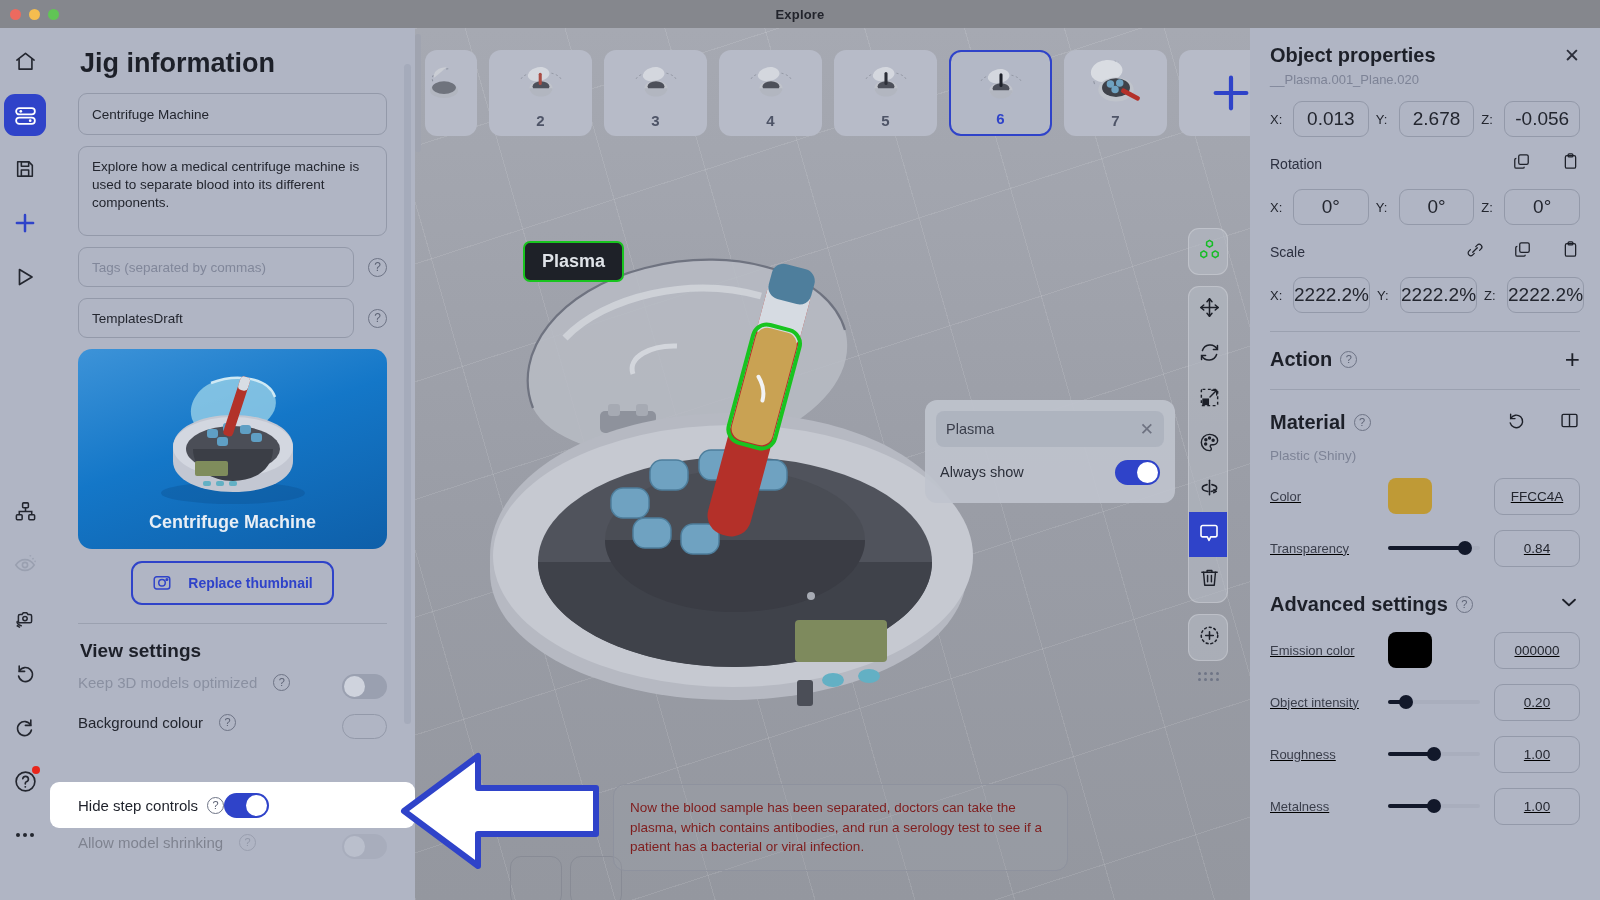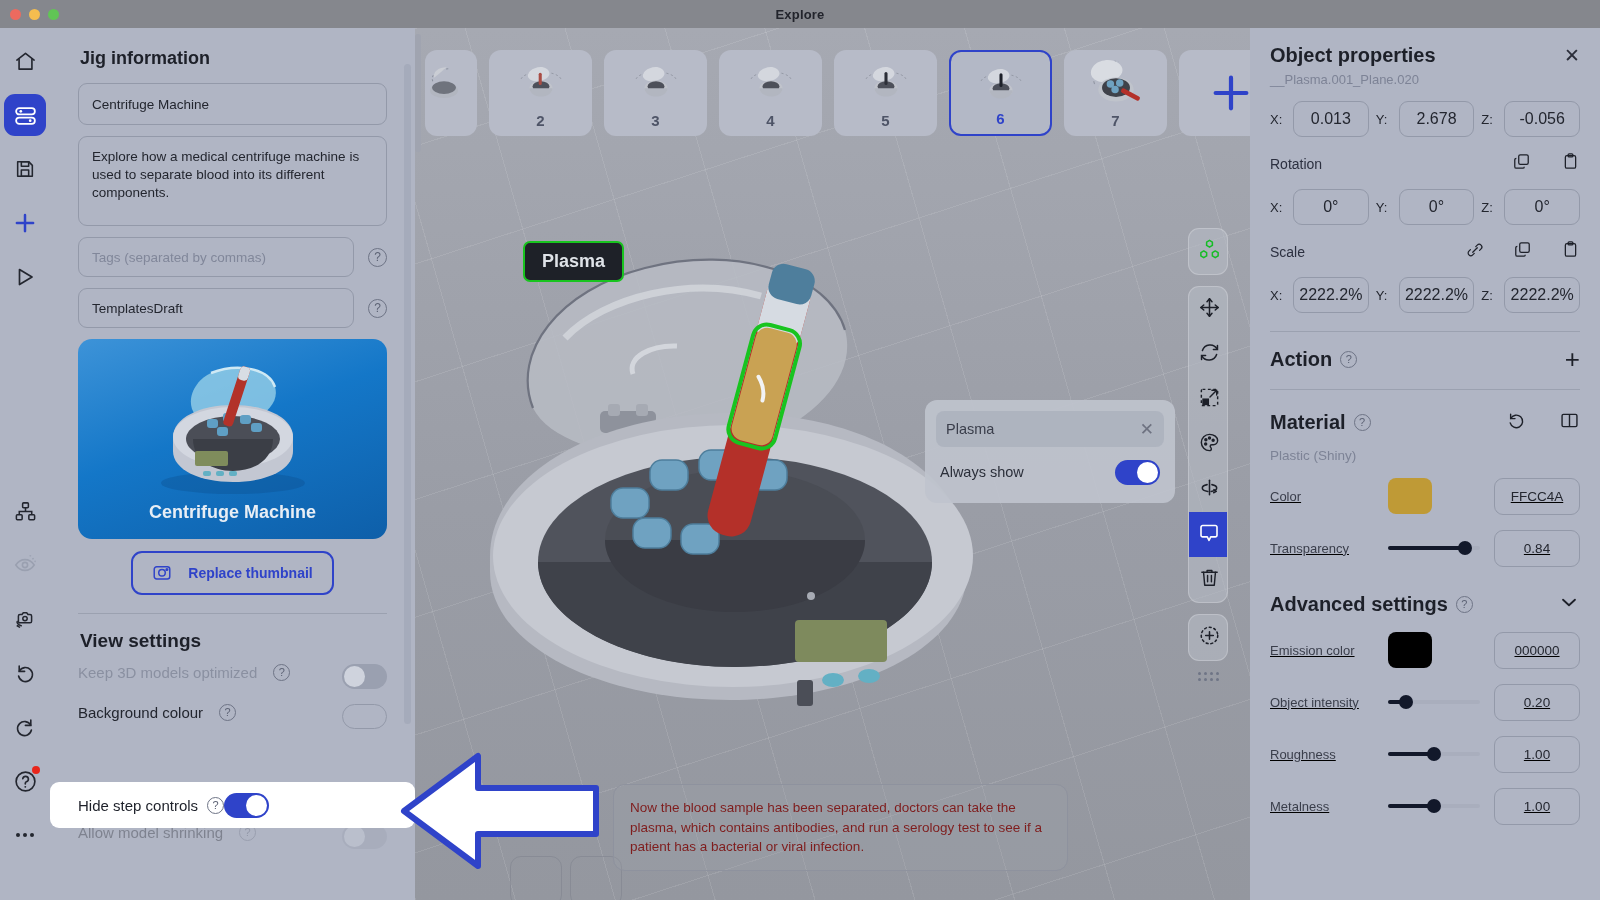--- a/index.html
+++ b/index.html
@@ -44,21 +44,21 @@
     position: absolute; width: 8px; height: 8px; border-radius: 50%;
     background: #e8261b; right: 6px; top: 6px;
   }
 
   
   #left-panel {
     position: absolute; left: 50px; top: 28px; width: 365px; height: 872px;
     background: #b0b5c4; overflow: hidden;
   }
   #left-scroll { position: absolute; left: 0; top: 0; width: 365px; height: 872px; padding: 12px 28px 0 28px; }
-  .panel-h1 { font-size: 18px; font-weight: bold; color: #1d2029; margin: 8px 0 14px 2px; }
+  .panel-h1 { font-size: 27px; font-weight: bold; color: #1d2029; margin: 8px 0 14px 2px; }
   .field {
     background: transparent; border: 1px solid #9399a9; border-radius: 9px;
     padding: 11px 13px; font-size: 13.5px; color: #23262f; margin-bottom: 11px;
   }
   .field.title-field { height: 42px; display: flex; align-items: center; }
   .field.desc-field { height: 90px; line-height: 1.35; }
   .field.placeholder { color: #81879a; }
   .row-with-help { display: flex; align-items: center; gap: 14px; margin-bottom: 11px; }
   .row-with-help .field { flex: 1; margin-bottom: 0; height: 40px; display: flex; align-items: center; }
   .help {
@@ -218,21 +218,21 @@
     background: #b0b5c4; padding: 16px 20px 0 20px; overflow: hidden;
   }
   #rp-head { display: flex; align-items: flex-start; }
   #rp-title { font-size: 20px; font-weight: bold; color: #1d2029; flex: 1; }
   #rp-sub { font-size: 13px; color: #7d8396; margin-top: 5px; }
   .xyz-row { display: flex; align-items: center; gap: 7px; margin-top: 14px; }
   .xyz-lbl { font-size: 13px; color: #23262f; width: 16px; flex: none; }
   .xyz-box {
     flex: 1; height: 36px; border: 1px solid #9399a9; border-radius: 9px;
     display: flex; align-items: center; justify-content: center;
-    font-size: 16px; color: #23262f;
+    font-size: 19px; color: #23262f;
   }
   .sec-head {
     display: flex; align-items: center; gap: 8px; margin-top: 15px;
   }
   .sec-title { font-size: 14px; color: #2c3040; }
   .sec-title.b { font-size: 20px; font-weight: bold; color: #1d2029; }
   .sec-head .spacer { flex: 1; }
   .rp-divider { height: 1px; background: #9ba1b0; margin: 18px 0 0 0; }
   .mat-name { font-size: 13.5px; color: #7d8396; margin-top: 13px; }
   .mat-row { display: flex; align-items: center; margin-top: 14px; height: 38px; text-decoration: underline; }

